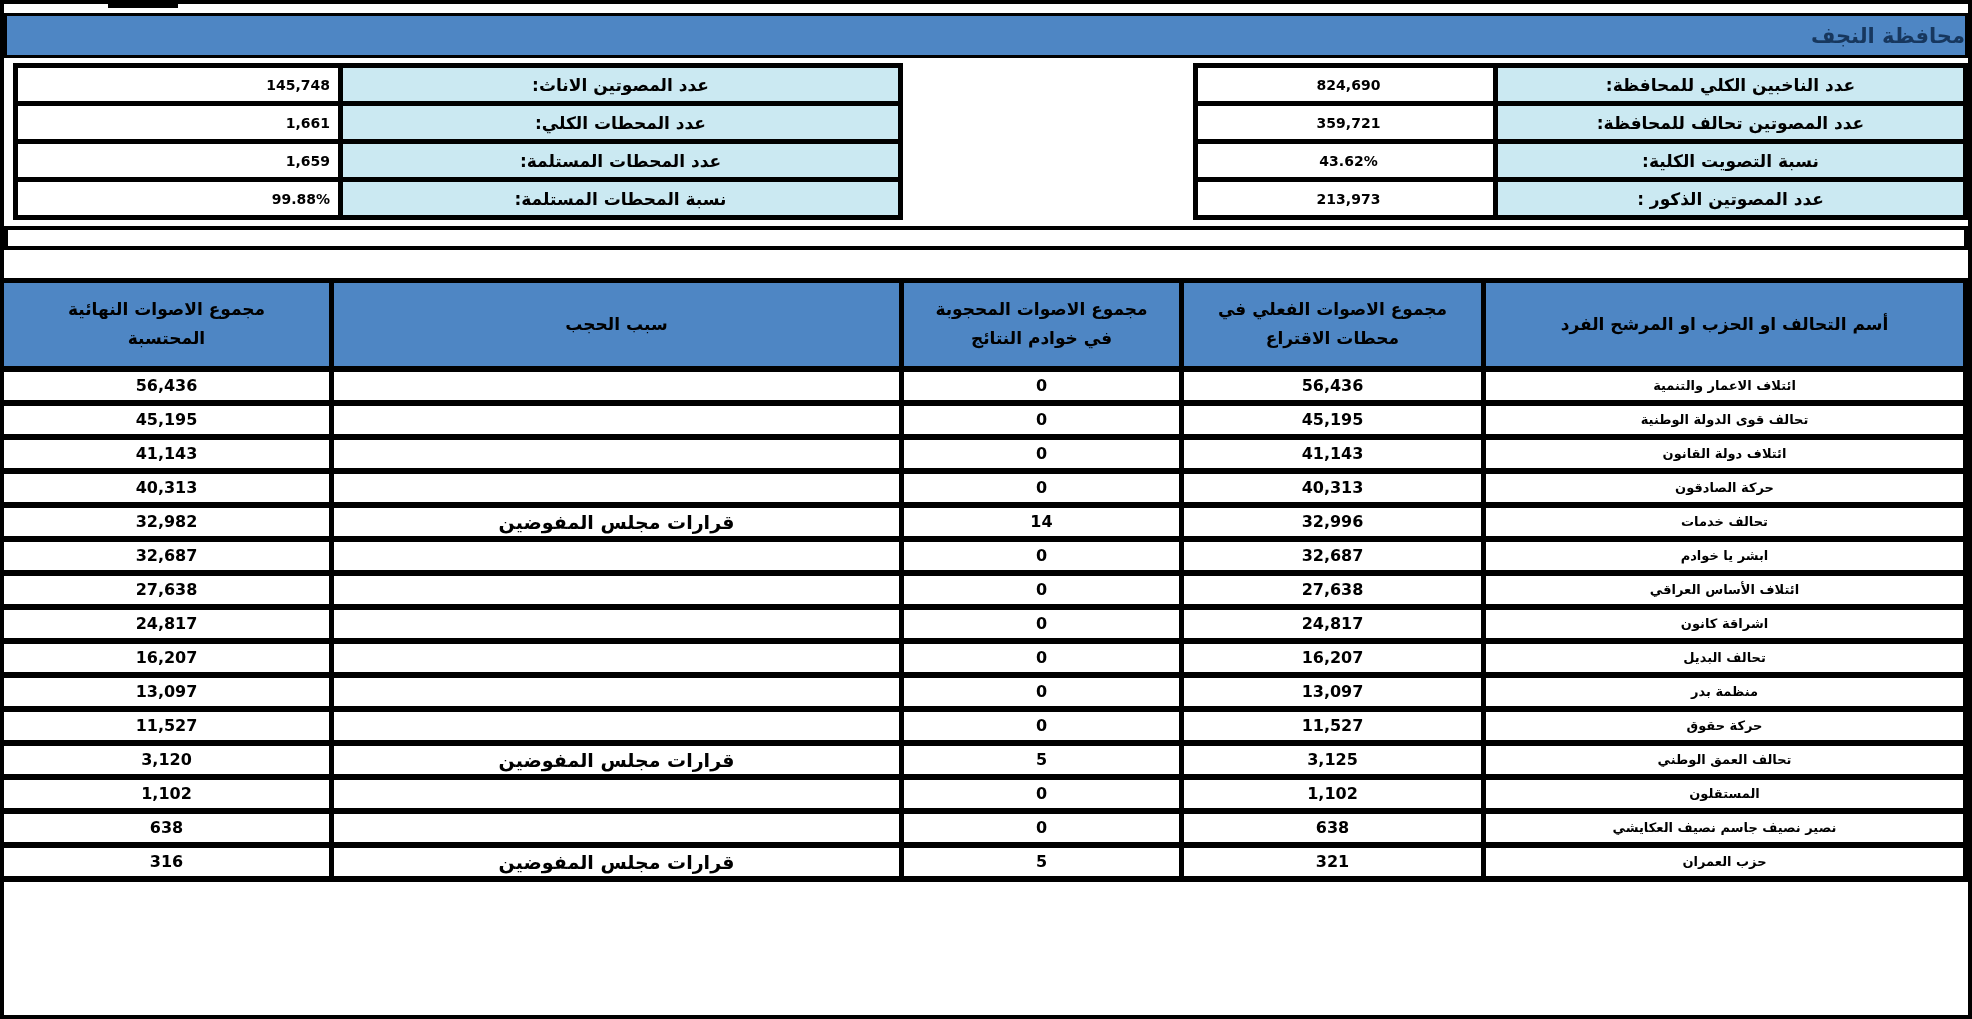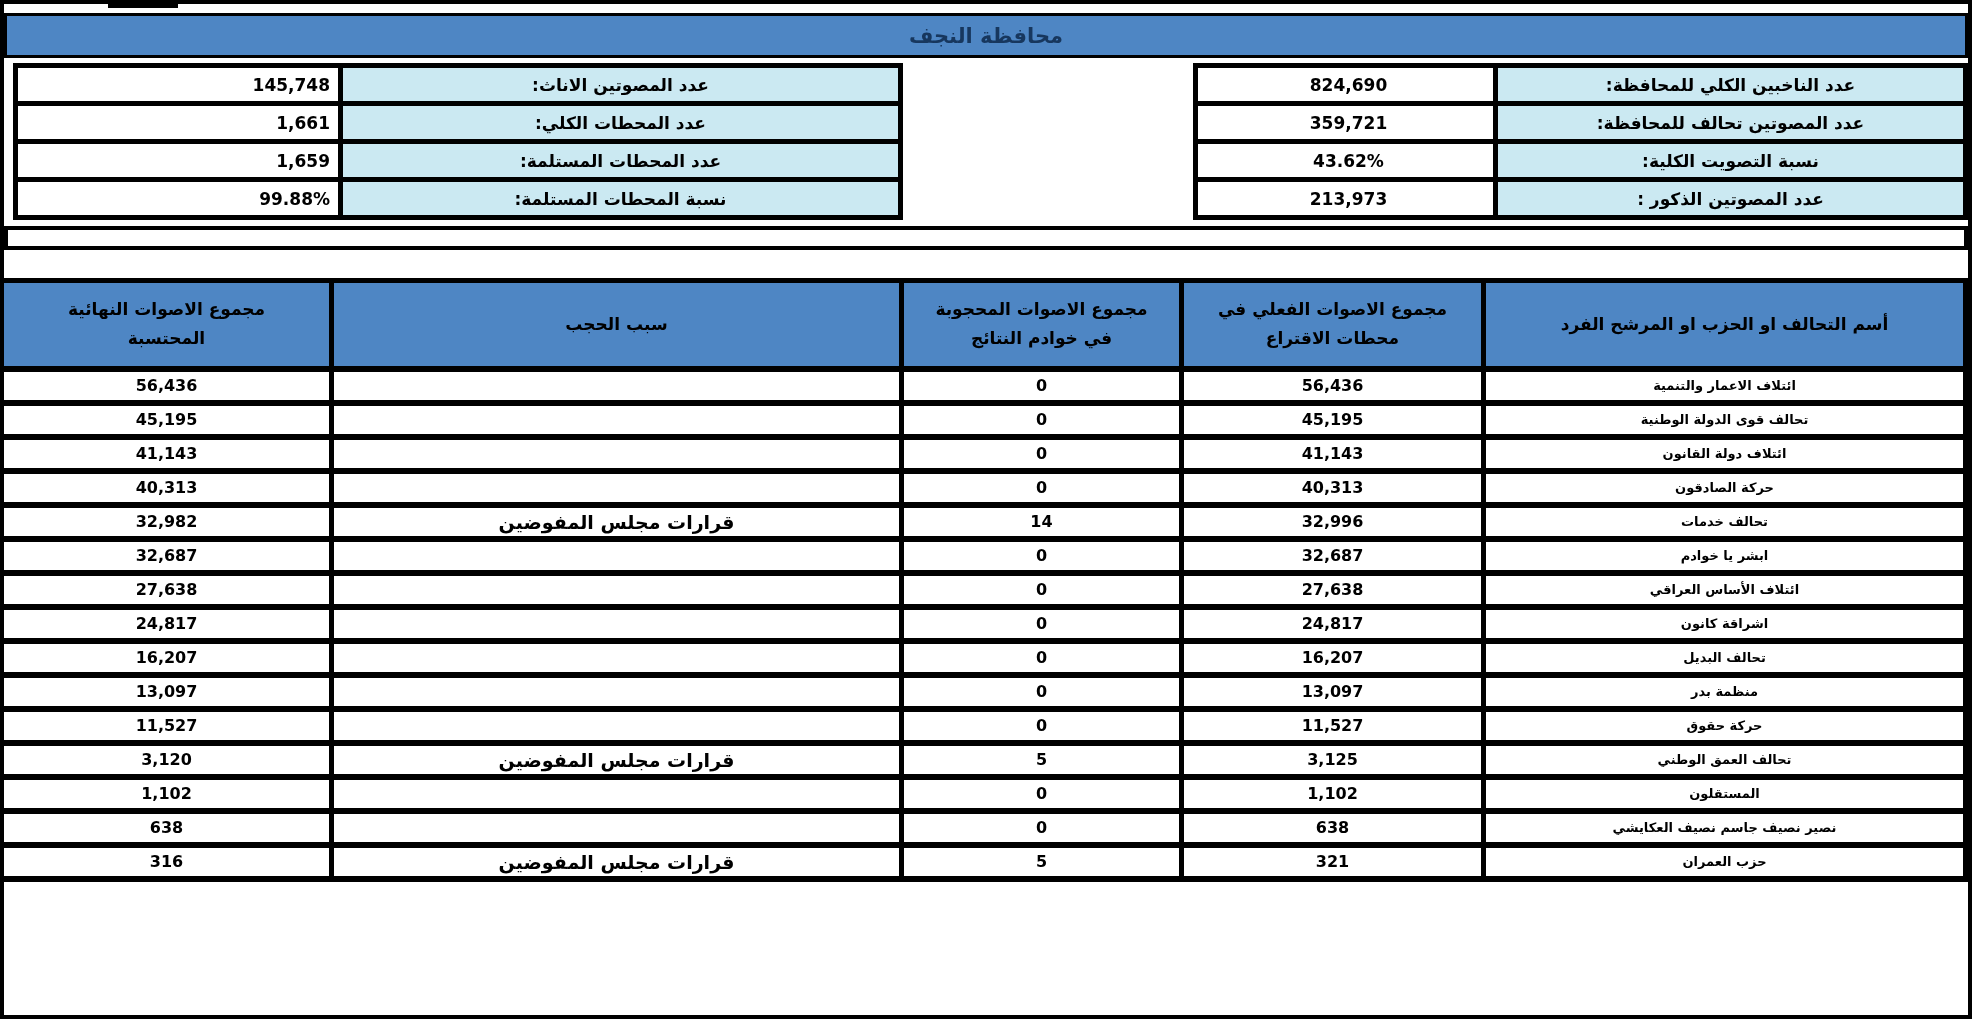--- a/index.html
+++ b/index.html
@@ -18,32 +18,32 @@
     background:#fff;
     direction:rtl;
     display:flex;flex-direction:column;
     overflow:hidden;
   }
   .top-strip{height:9px;background:#fff;position:relative;flex:0 0 auto;}
   .top-artifact{position:absolute;top:0;right:1790px;width:70px;height:4px;background:#000;}
   .title-bar{
     flex:0 0 auto;height:45px;background:var(--header-blue);
     border:3px solid var(--border);
-    display:flex;align-items:center;justify-content:center;
+    display:flex;align-items:center;
   }
   .title-bar .title-text{font-weight:bold;font-size:21px;color:var(--title-text);letter-spacing:.5px;}
   .stats{display:flex;margin-top:5px;flex:0 0 auto;align-items:flex-start;}
   table{border-collapse:collapse;}
   .stats-table td{
     border:5px solid var(--border);
     height:38px;font-weight:bold;font-size:17px;color:var(--text);
     vertical-align:middle;
   }
   .stats-table td.lbl{background:var(--label-blue);text-align:center;padding:0 10px;}
-  .stats-table td.val{background:#fff;text-align:right;padding:0 8px 0 14px;font-size:17px;}
+  .stats-table td.val{background:#fff;text-align:right;padding:0 8px 0 14px;font-size:14px;}
   .stats-table.right-table .lbl{width:470px;}
   .stats-table.right-table .val{width:300px;text-align:center;}
   .stats-table.left-table .lbl{width:560px;}
   .stats-table.left-table .val{width:325px;}
   .stats-spacer{width:290px;flex:0 0 auto;}
   .thin-row{flex:0 0 auto;height:24px;margin-top:6px;border:4px solid var(--border);background:#fff;}
   .table-gap{flex:0 0 auto;height:28px;background:#fff;}
   .results{width:1964px;table-layout:fixed;flex:0 0 auto;}
   .results th{
     background:var(--header-blue);

